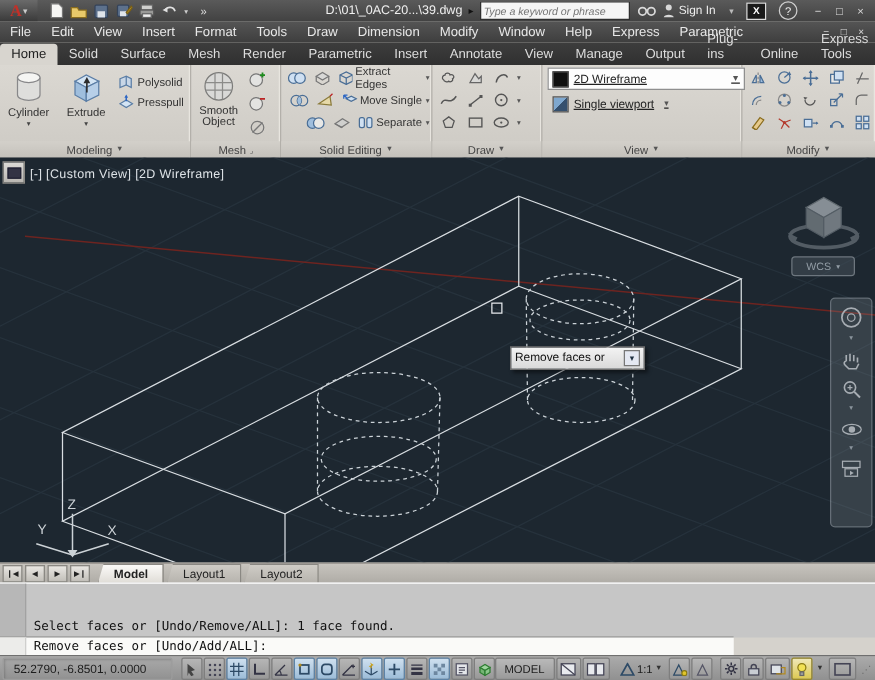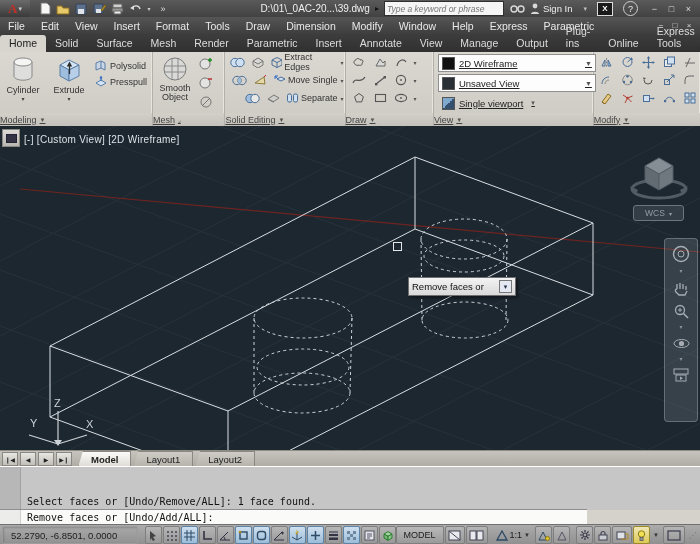--- a/index.html
+++ b/index.html
@@ -31,21 +31,21 @@
   .docbtns{margin-left:auto;display:flex;margin-right:4px;}
   .docbtns .wb{width:14px;font-size:8px;}
   
   #tabstrip{position:absolute;top:34px;left:0;width:700px;height:18px;background:linear-gradient(#3d3d3d,#303030);display:flex;align-items:flex-end;color:#ddd;font-size:10.5px;}
   .rtab{padding:2px 9px 3px;cursor:pointer;}
   .rtab.active{background:#d8d5cf;color:#222;border-radius:3px 3px 0 0;}
   
   #ribbon{position:absolute;top:52px;left:0;width:700px;height:74px;background:linear-gradient(#dbd8d2,#cdcac4);border-bottom:1px solid #8e8b85;display:flex;}
   .panel{position:relative;height:74px;border-right:1px solid #b3b0aa;box-shadow:inset -1px 0 0 #e8e5df;}
   .pc{position:absolute;top:1px;left:0;right:0;bottom:13px;display:flex;align-items:flex-start;}
-  .plabel{position:absolute;bottom:0;left:0;right:0;height:13px;display:flex;align-items:center;justify-content:flex-start;gap:3px;font-size:9px;color:#444;background:linear-gradient(#d3d0ca,#c4c1bb);text-decoration:underline;}
+  .plabel{position:absolute;bottom:0;left:0;right:0;height:13px;display:flex;align-items:center;justify-content:center;gap:3px;font-size:9px;color:#444;background:linear-gradient(#d3d0ca,#c4c1bb);}
   .pcaret{font-size:6px;color:#555;}
   .bigbtn{width:46px;display:flex;flex-direction:column;align-items:center;padding-top:3px;cursor:pointer;}
   .blabel{font-size:9px;color:#333;margin-top:2px;}
   .bcaret{font-size:6px;color:#444;}
   .scol{display:flex;flex-direction:column;gap:1px;padding-top:5px;}
   .smallbtn{display:flex;align-items:center;gap:3px;font-size:9px;color:#333;height:15px;padding:0 2px;cursor:pointer;}
   .irow{display:flex;align-items:center;gap:2px;height:18px;}
   .ibtn{width:17px;height:16px;display:flex;align-items:center;justify-content:center;border:1px solid transparent;border-radius:2px;cursor:pointer;}
   .splitbtn{display:flex;align-items:center;gap:2px;font-size:9px;color:#333;cursor:pointer;padding:0 1px;}
   .dd{font-size:6px;color:#555;margin-left:1px;}
@@ -433,25 +433,20 @@
         </div>
     </div>
 
     <div class="panel" style="width:160px">
       <div class="pc" style="flex-direction:column;">
         <div class="combo">
           <span class="cthumb"></span>
           <span>2D Wireframe</span>
           <span class="dd">▼</span>
         </div>
-        <div class="combo">
-          <span class="cthumb v2"></span>
-          <span>Unsaved View</span>
-          <span class="dd">▼</span>
-        </div>
         <div class="combo" style="border-color:transparent;background:transparent;">
           <span class="cthumb v3"></span>
           <span>Single viewport</span>
           <span class="dd" style="margin-left:4px;">▾</span>
         </div>
       </div>
       <div class="plabel">
           <span>View</span>
           <span class="pcaret">▼</span>
         </div>

